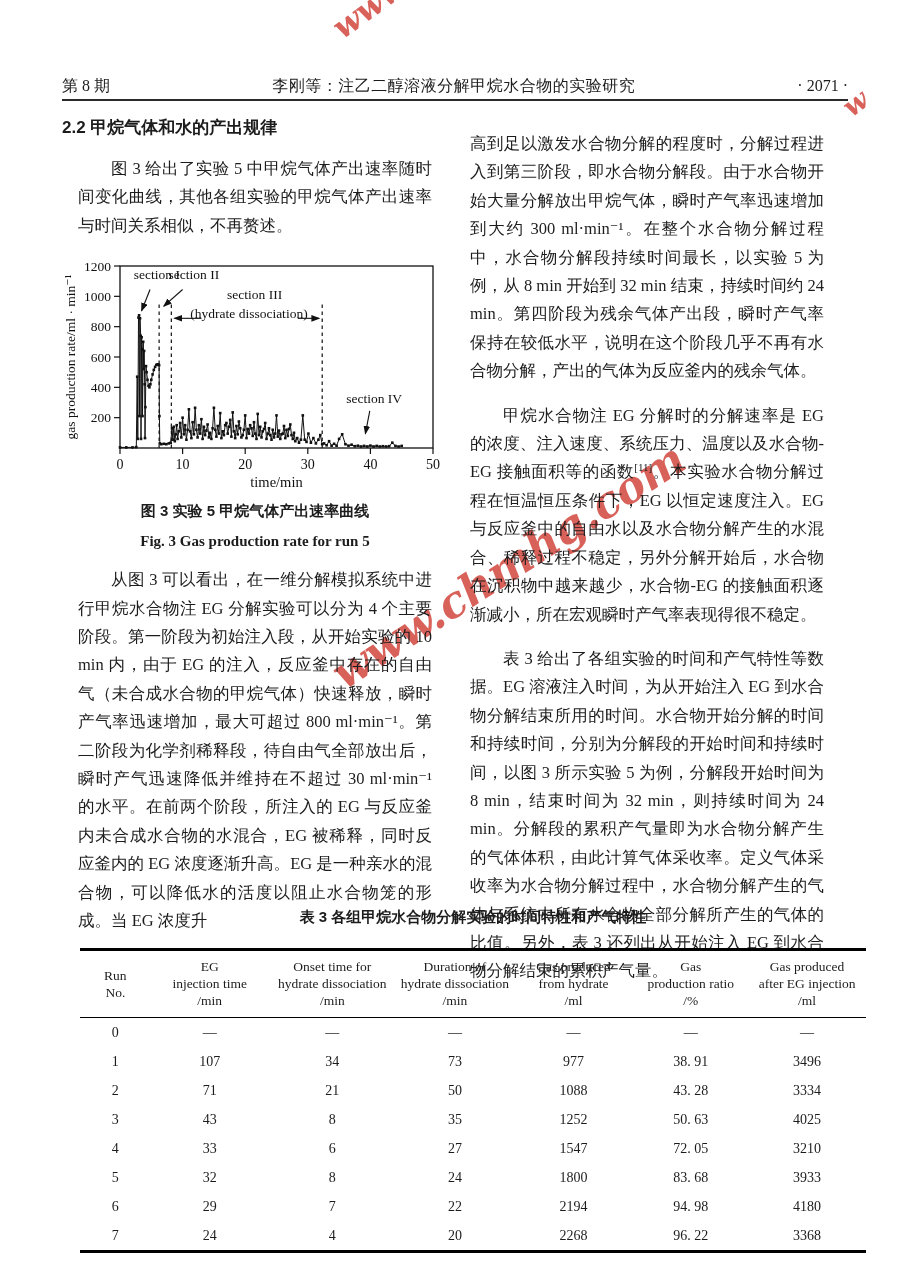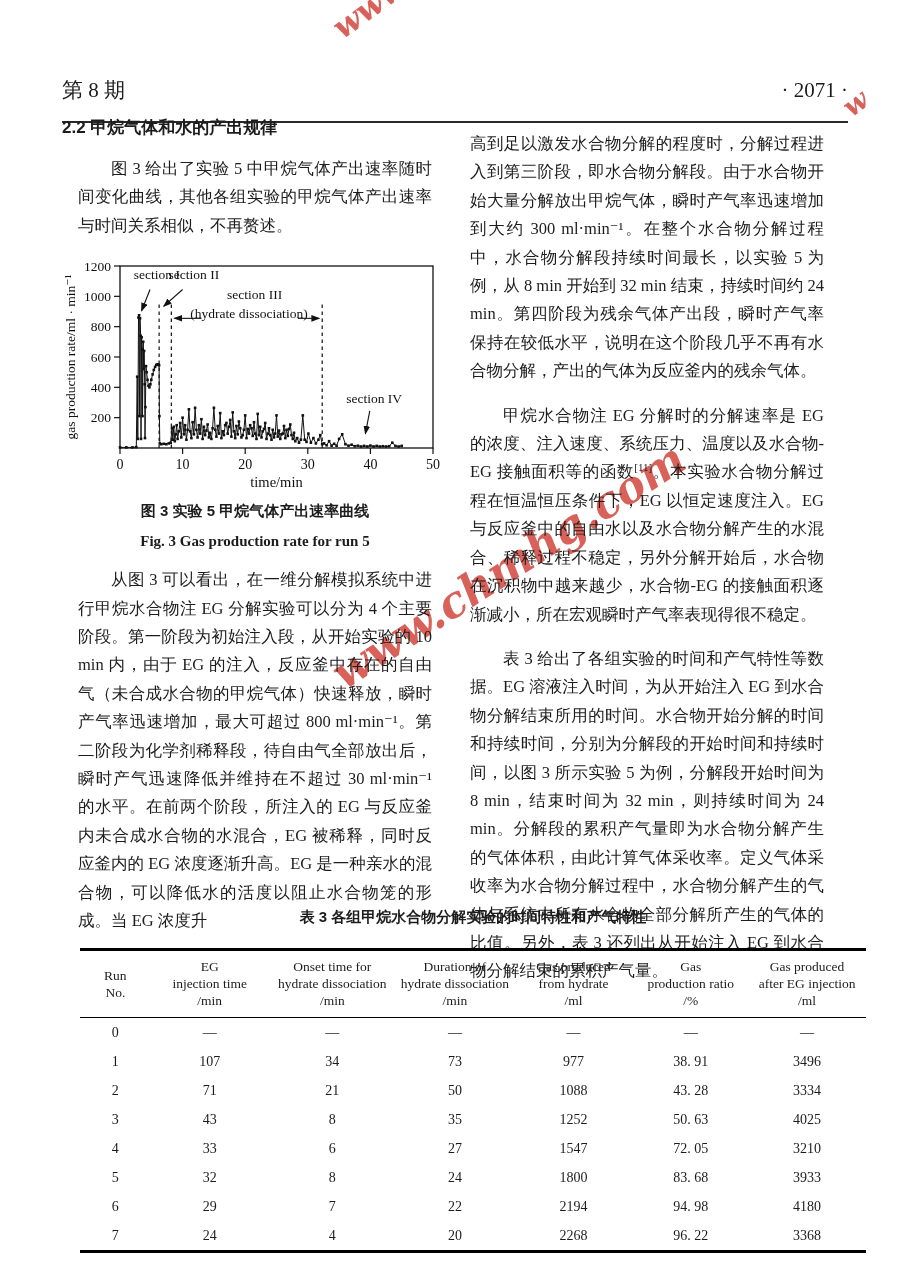--- a/index.html
+++ b/index.html
@@ -1,20 +1,20 @@
 <!DOCTYPE html>
 <html><head>
 <meta charset="utf-8">
 <style>
   html,body{margin:0;padding:0;background:#fff;}
   .page{position:relative;width:904px;height:1262px;background:#fff;overflow:hidden;
         font-family:"Liberation Serif","DejaVu Serif",serif;color:#1c1c1c;}
   
   .hdr{position:absolute;top:76px;left:62px;width:786px;display:flex;justify-content:space-between;
-       align-items:baseline;font-size:21px;border-bottom:2px solid #2a2a2a;padding-bottom:17px;}
+       align-items:baseline;font-size:16px;border-bottom:2px solid #2a2a2a;padding-bottom:2px;}
   .hdr .mid{letter-spacing:.5px;}
   
   .cols{position:absolute;top:114px;left:62px;width:790px;display:flex;gap:6px;}
   .col{width:386px;}
   .col p{margin:16px;font-size:16.5px;line-height:28.4px;text-align:justify;text-justify:inter-ideograph;}
   .indent{text-indent:2em;}
   h3.sec{margin:2px 0 10px 0;font-size:17px;font-weight:bold;
          font-family:"Liberation Sans","DejaVu Sans",sans-serif;}
   sup{font-size:11px;line-height:0;}
   
@@ -43,20 +43,21 @@
 <div class="page">
 
   <div id="watermarks">
       <div class="wm" style="left: 336px; top: 12px; font-size: 32px; transform: rotate(-36deg); transform-origin: 0px 50%; color: rgb(207, 58, 50);">www.</div>
       <div class="wm" style="left: 846px; top: 94px; font-size: 28px; transform: rotate(-38deg); transform-origin: 0px 50%; color: rgb(207, 58, 50);">w</div>
       <div class="wm" style="left: 336px; top: 652px; font-size: 44px; transform: rotate(-33deg); transform-origin: 0px 50%; color: rgb(207, 58, 50);">www.chmhg.com</div>
     </div>
 
   <div class="hdr">
     <span>第 8 期</span>
+    <span class="mid">李刚等：注乙二醇溶液分解甲烷水合物的实验研究</span>
     <span>· 2071 ·</span>
   </div>
 
   <div class="cols">
     <div class="col">
       <h3 class="sec">2.2  甲烷气体和水的产出规律</h3>
       <p class="indent">图 3 给出了实验 5 中甲烷气体产出速率随时间变化曲线，其他各组实验的甲烷气体产出速率与时间关系相似，不再赘述。</p>
       <figure>
         <div id="chart">
             <svg width="387" height="236" viewBox="0 0 387 236">

